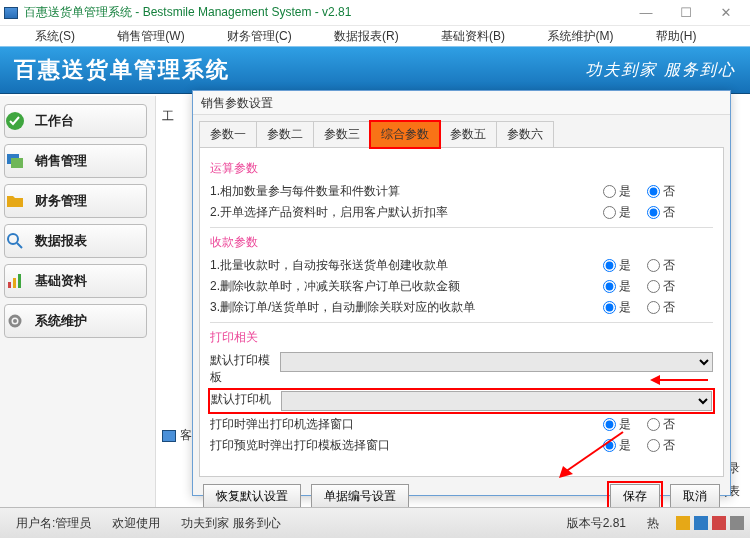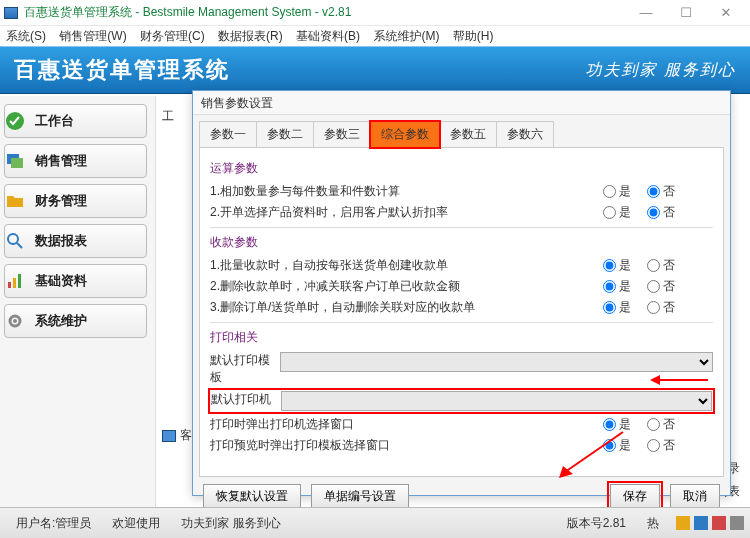--- a/index.html
+++ b/index.html
@@ -4,21 +4,21 @@
 <style>
 * { box-sizing: border-box; margin: 0; padding: 0; font-family: "Microsoft YaHei", sans-serif; }
 body { width: 750px; height: 538px; background: #fff; font-size: 12px; color: #333; position: relative; overflow: hidden; }
 
 .titlebar { height: 26px; background: #fff; display: flex; align-items: center; padding: 0 4px; border-bottom: 1px solid #e8e8e8; }
 .titlebar .app-icon { width: 14px; height: 12px; background: linear-gradient(#4a90d9,#2a6fb8); border: 1px solid #1a4a7a; margin-right: 6px; }
 .titlebar .title { flex: 1; color: #15803d; }
 .titlebar .winbtn { width: 40px; text-align: center; color: #888; font-size: 13px; cursor: pointer; }
 
 .menubar { height: 20px; padding: 2px 6px; color: #333; background: #fff; }
-.menubar span { margin-right: 10px; cursor: pointer; }
+.menubar span { margin-right: 10px; cursor: pointer; margin-left: 29px; }
 
 .banner { height: 48px; background: linear-gradient(#2f9fe4,#1570b7); display: flex; align-items: center; padding: 0 14px; color: #fff; border-top: 1px solid #88c6ee; border-bottom: 1px solid #0c4a7c; }
 .banner .sys-title { font-size: 22px; font-weight: bold; letter-spacing: 2px; }
 .banner .slogan { margin-left: auto; font-style: italic; font-size: 16px; letter-spacing: 2px; }
 
 .workspace { position: absolute; top: 96px; left: 0; right: 0; bottom: 22px; background: #f5f5f5; display: flex; }
 .sidebar { width: 155px; padding: 8px 8px 0 4px; }
 .side-btn { display: flex; align-items: center; height: 34px; margin-bottom: 6px; background: linear-gradient(#fdfdfd,#ececec); border: 1px solid #bcbcbc; border-radius: 4px; cursor: pointer; }
 .side-btn .ico { width: 20px; height: 20px; margin-right: 10px; display: flex; align-items: center; justify-content: center; }
 .side-btn span.lbl { font-size: 13px; font-weight: bold; color: #222; }
@@ -28,21 +28,21 @@
 .main-row .mi { display: inline-block; width: 14px; height: 12px; background: #4a90d9; border: 1px solid #1a4a7a; vertical-align: middle; margin-right: 4px; }
 
 .dialog { position: absolute; top: 90px; left: 192px; width: 539px; height: 406px; background: #f4f4f4; border: 1px solid #6a9fd4; box-shadow: 0 2px 10px rgba(0,0,0,0.2); }
 .dlg-title { height: 24px; background: #f8f8f8; padding: 4px 8px; color: #333; border-bottom: 1px solid #ddd; }
 .tabs { display: flex; padding: 6px 6px 0 6px; }
 .tab { padding: 4px 10px; border: 1px solid #ccc; border-bottom: 1px solid #ccc; background: #f4f4f4; cursor: pointer; margin-right: -1px; position: relative; }
 .tab.active { background: #f97316; border-bottom: 1px solid #fff; z-index: 2; }
 .tab.highlight { outline: 2px solid #ff0000; outline-offset: -1px; }
 .tabbody { margin: 0 6px 6px 6px; background: #fff; border: 1px solid #ccc; height: 330px; padding: 8px 10px; overflow: hidden; position: relative; top: -1px; }
 
-.section-title { margin: 4px 0 6px 0; color: #701a75; }
+.section-title { margin: 4px 0 6px 0; color: #ec4899; }
 .opt-row { display: flex; align-items: center; margin: 4px 0; }
 .opt-row .txt { flex: 1; }
 .opt-row .radios { width: 110px; display: flex; gap: 16px; }
 .opt-row label { display: flex; align-items: center; gap: 3px; cursor: pointer; }
 .opt-row input[type=radio] { margin: 0; }
 
 .hr { border: none; border-top: 1px solid #ddd; margin: 6px 0; }
 
 .combo-row { display: flex; margin: 4px 0; }
 .combo-row .clabel { width: 70px; }

